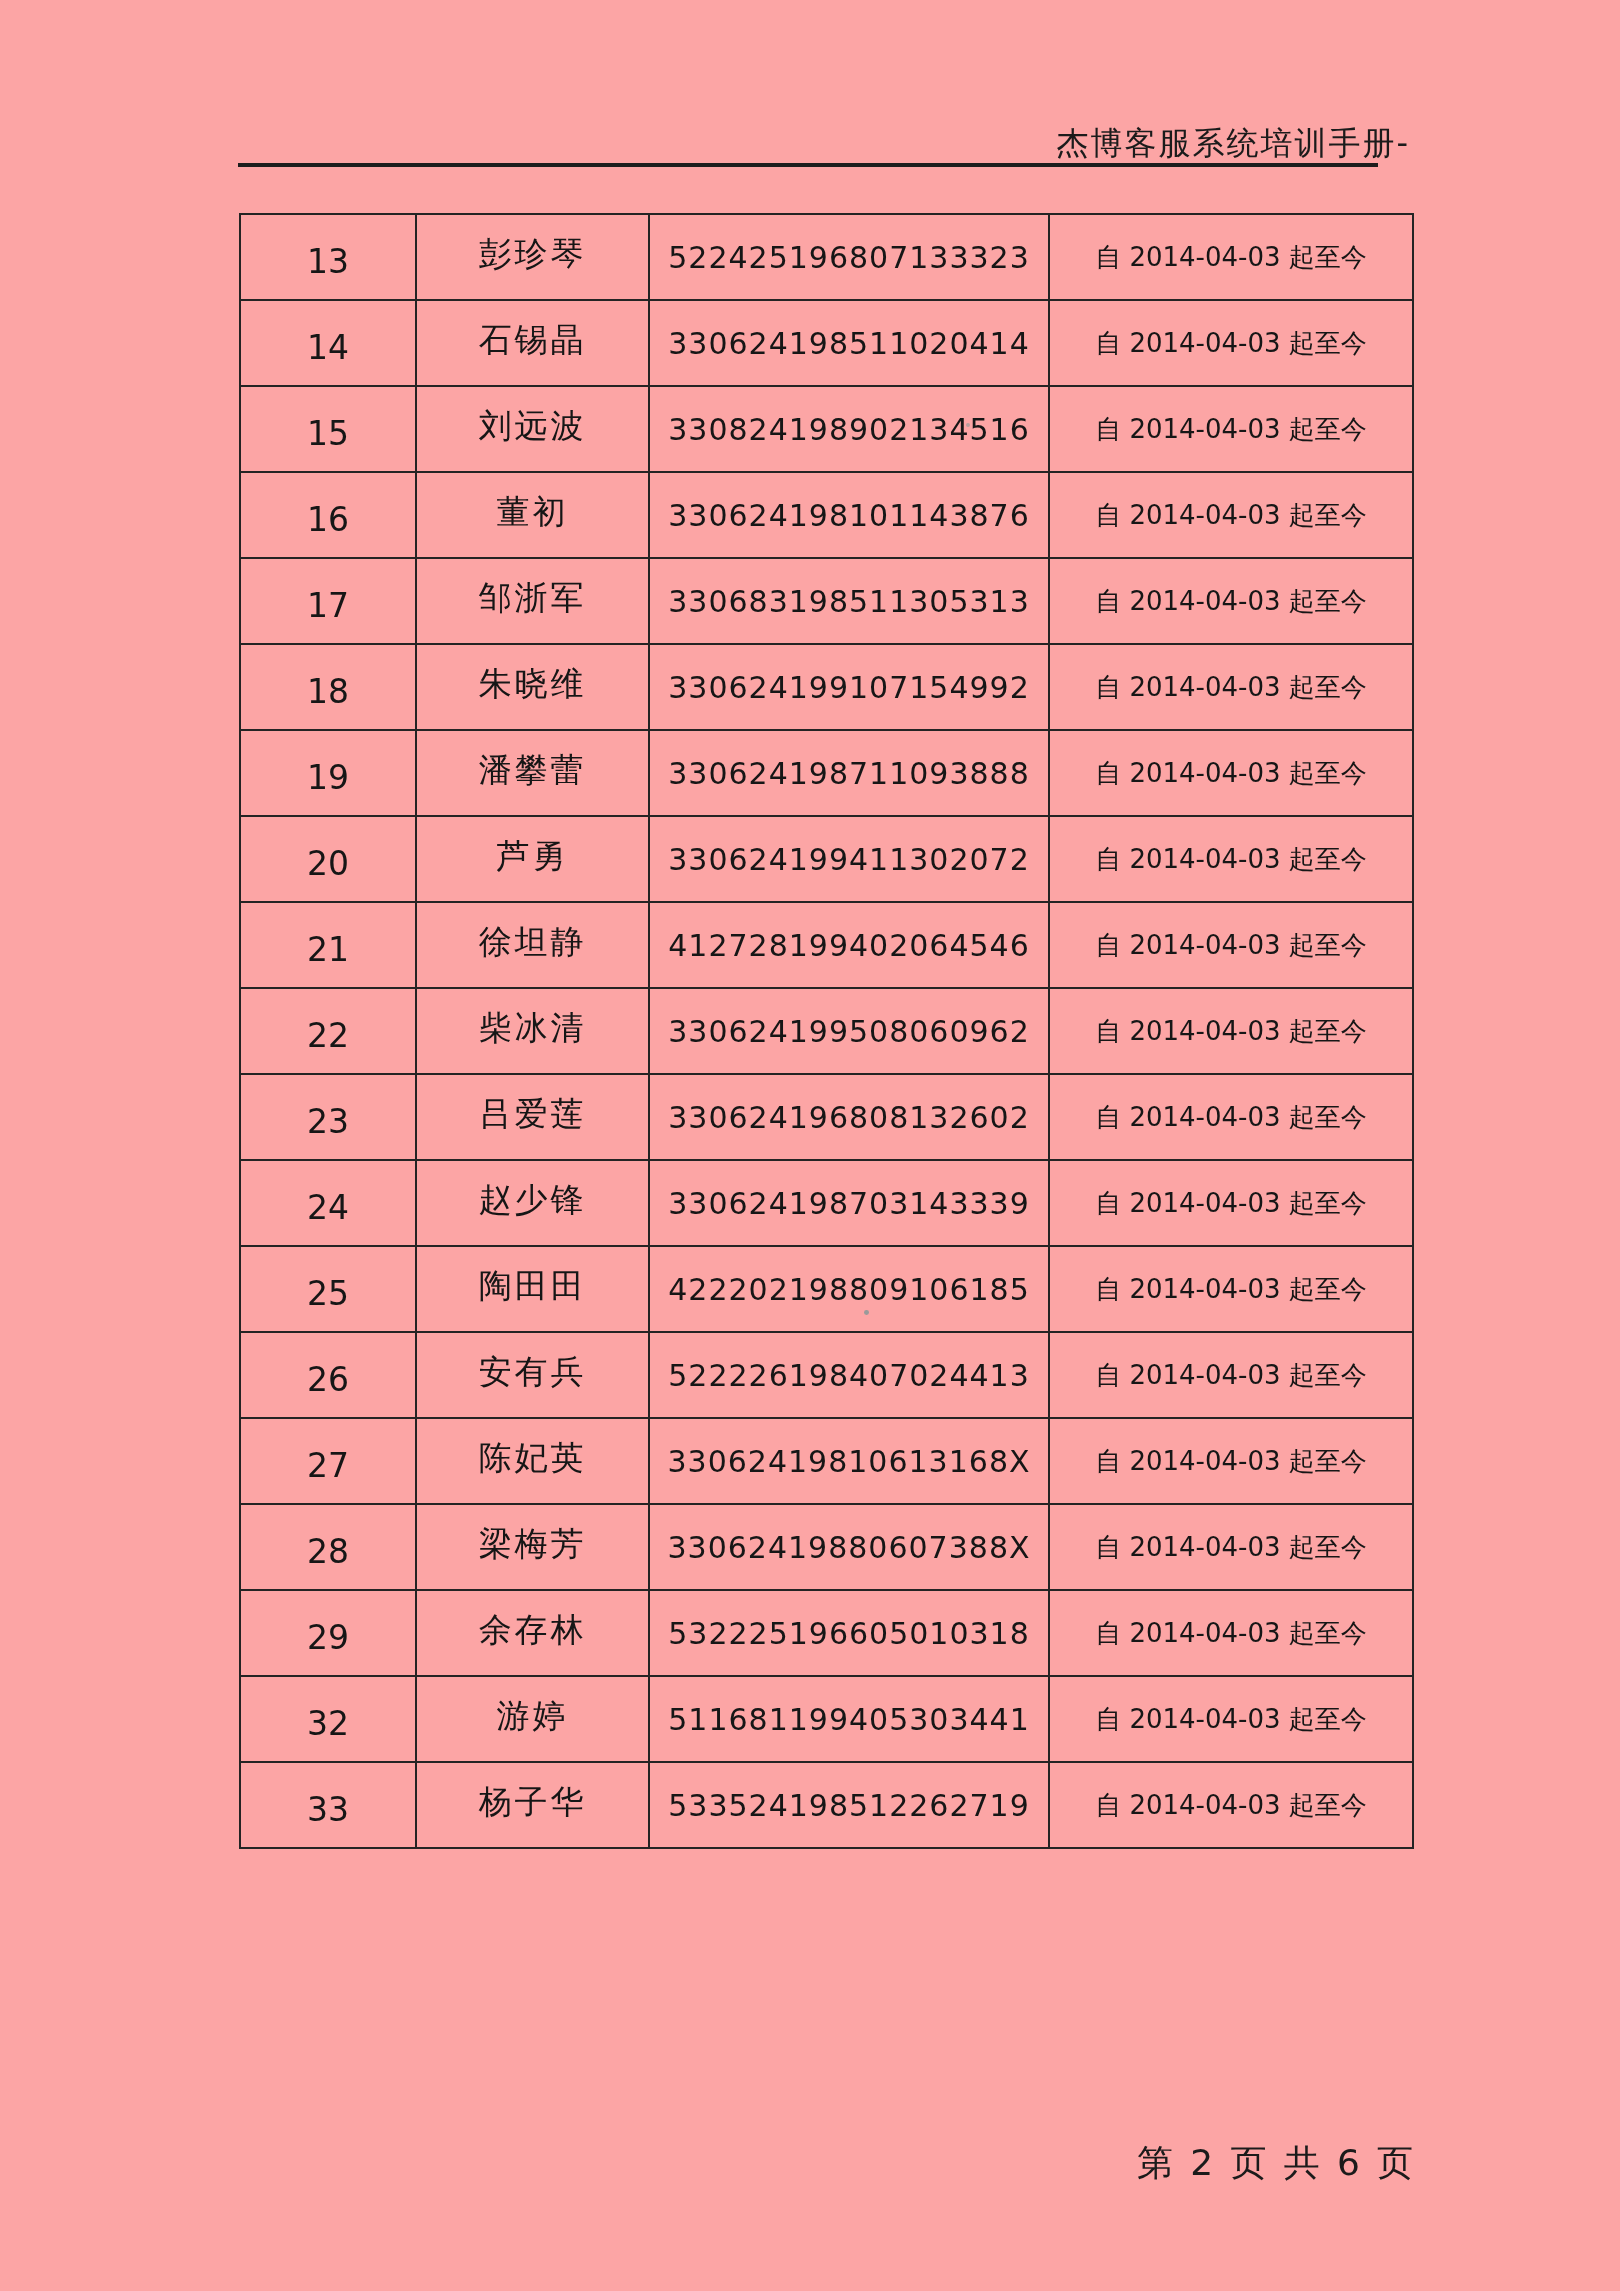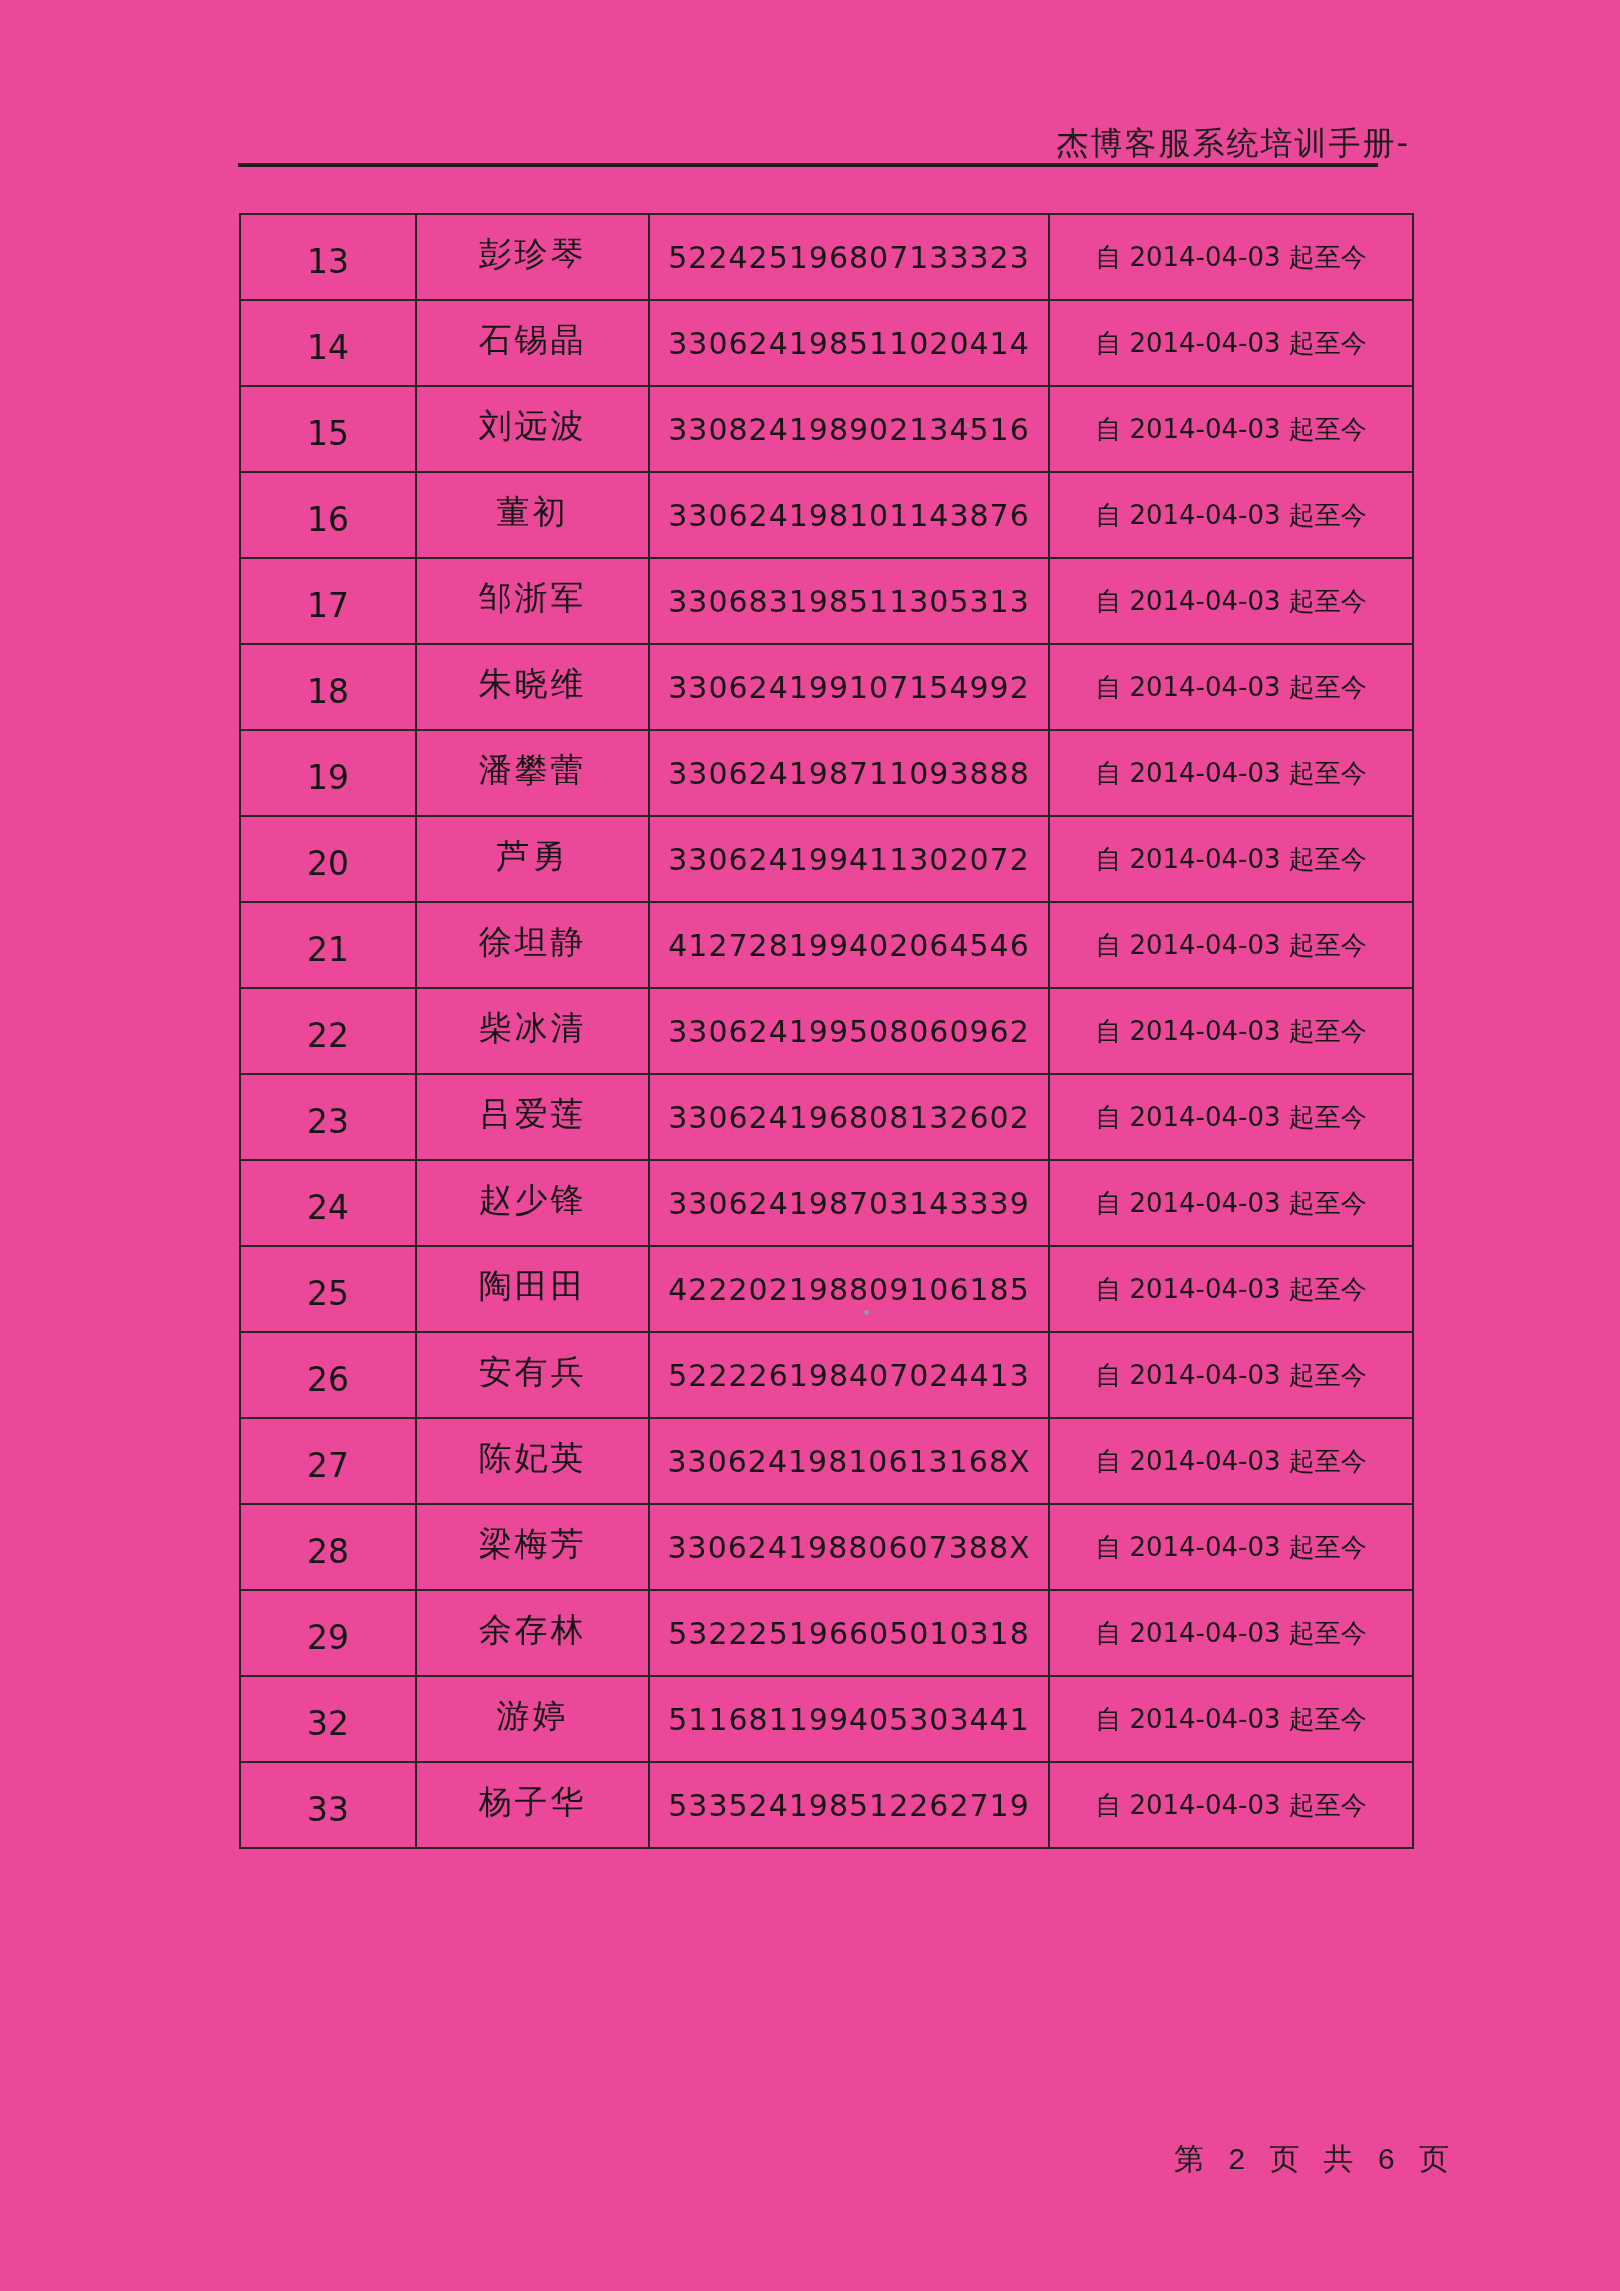--- a/index.html
+++ b/index.html
@@ -5,21 +5,21 @@
   html, body {
     margin: 0;
     padding: 0;
     background: #e8e8e8;
   }
   .scan-page {
     position: relative;
     width: 1620px;
     height: 2292px;
     margin: 0 auto;
-    background: #ec4899;
+    background: #fca5a5;
     overflow: hidden;
     font-family: "DejaVu Sans", "Liberation Sans", sans-serif;
     color: #161616;
   }
   .doc-header {
     position: absolute;
     top: 122px;
     right: 210px;
     font-size: 32px;
     letter-spacing: 2px;
@@ -64,26 +64,25 @@
   td.cell-id {
     font-size: 30px;
     letter-spacing: 1px;
   }
   td.cell-period {
     font-size: 26px;
   }
   .doc-footer {
     position: absolute;
     top: 2139px;
-    left: 1174px;
-    font-size: 30px;
+    left: 1137px;
+    font-size: 36px;
     letter-spacing: 2.9px;
     white-space: nowrap;
     color: #1b1b1b;
-    font-family: Liberation Mono, monospace;
   }
   .speckle {
     position: absolute;
     background: #9a9a9a;
     border-radius: 50%;
   }
   .speckle-a { left: 864px; top: 1310px; width: 4.9px; height: 4.9px; }
   .speckle-b { left: 966px; top: 423px;  width: 3.9px; height: 3.9px; opacity: .7; }
 </style>
 </head>

